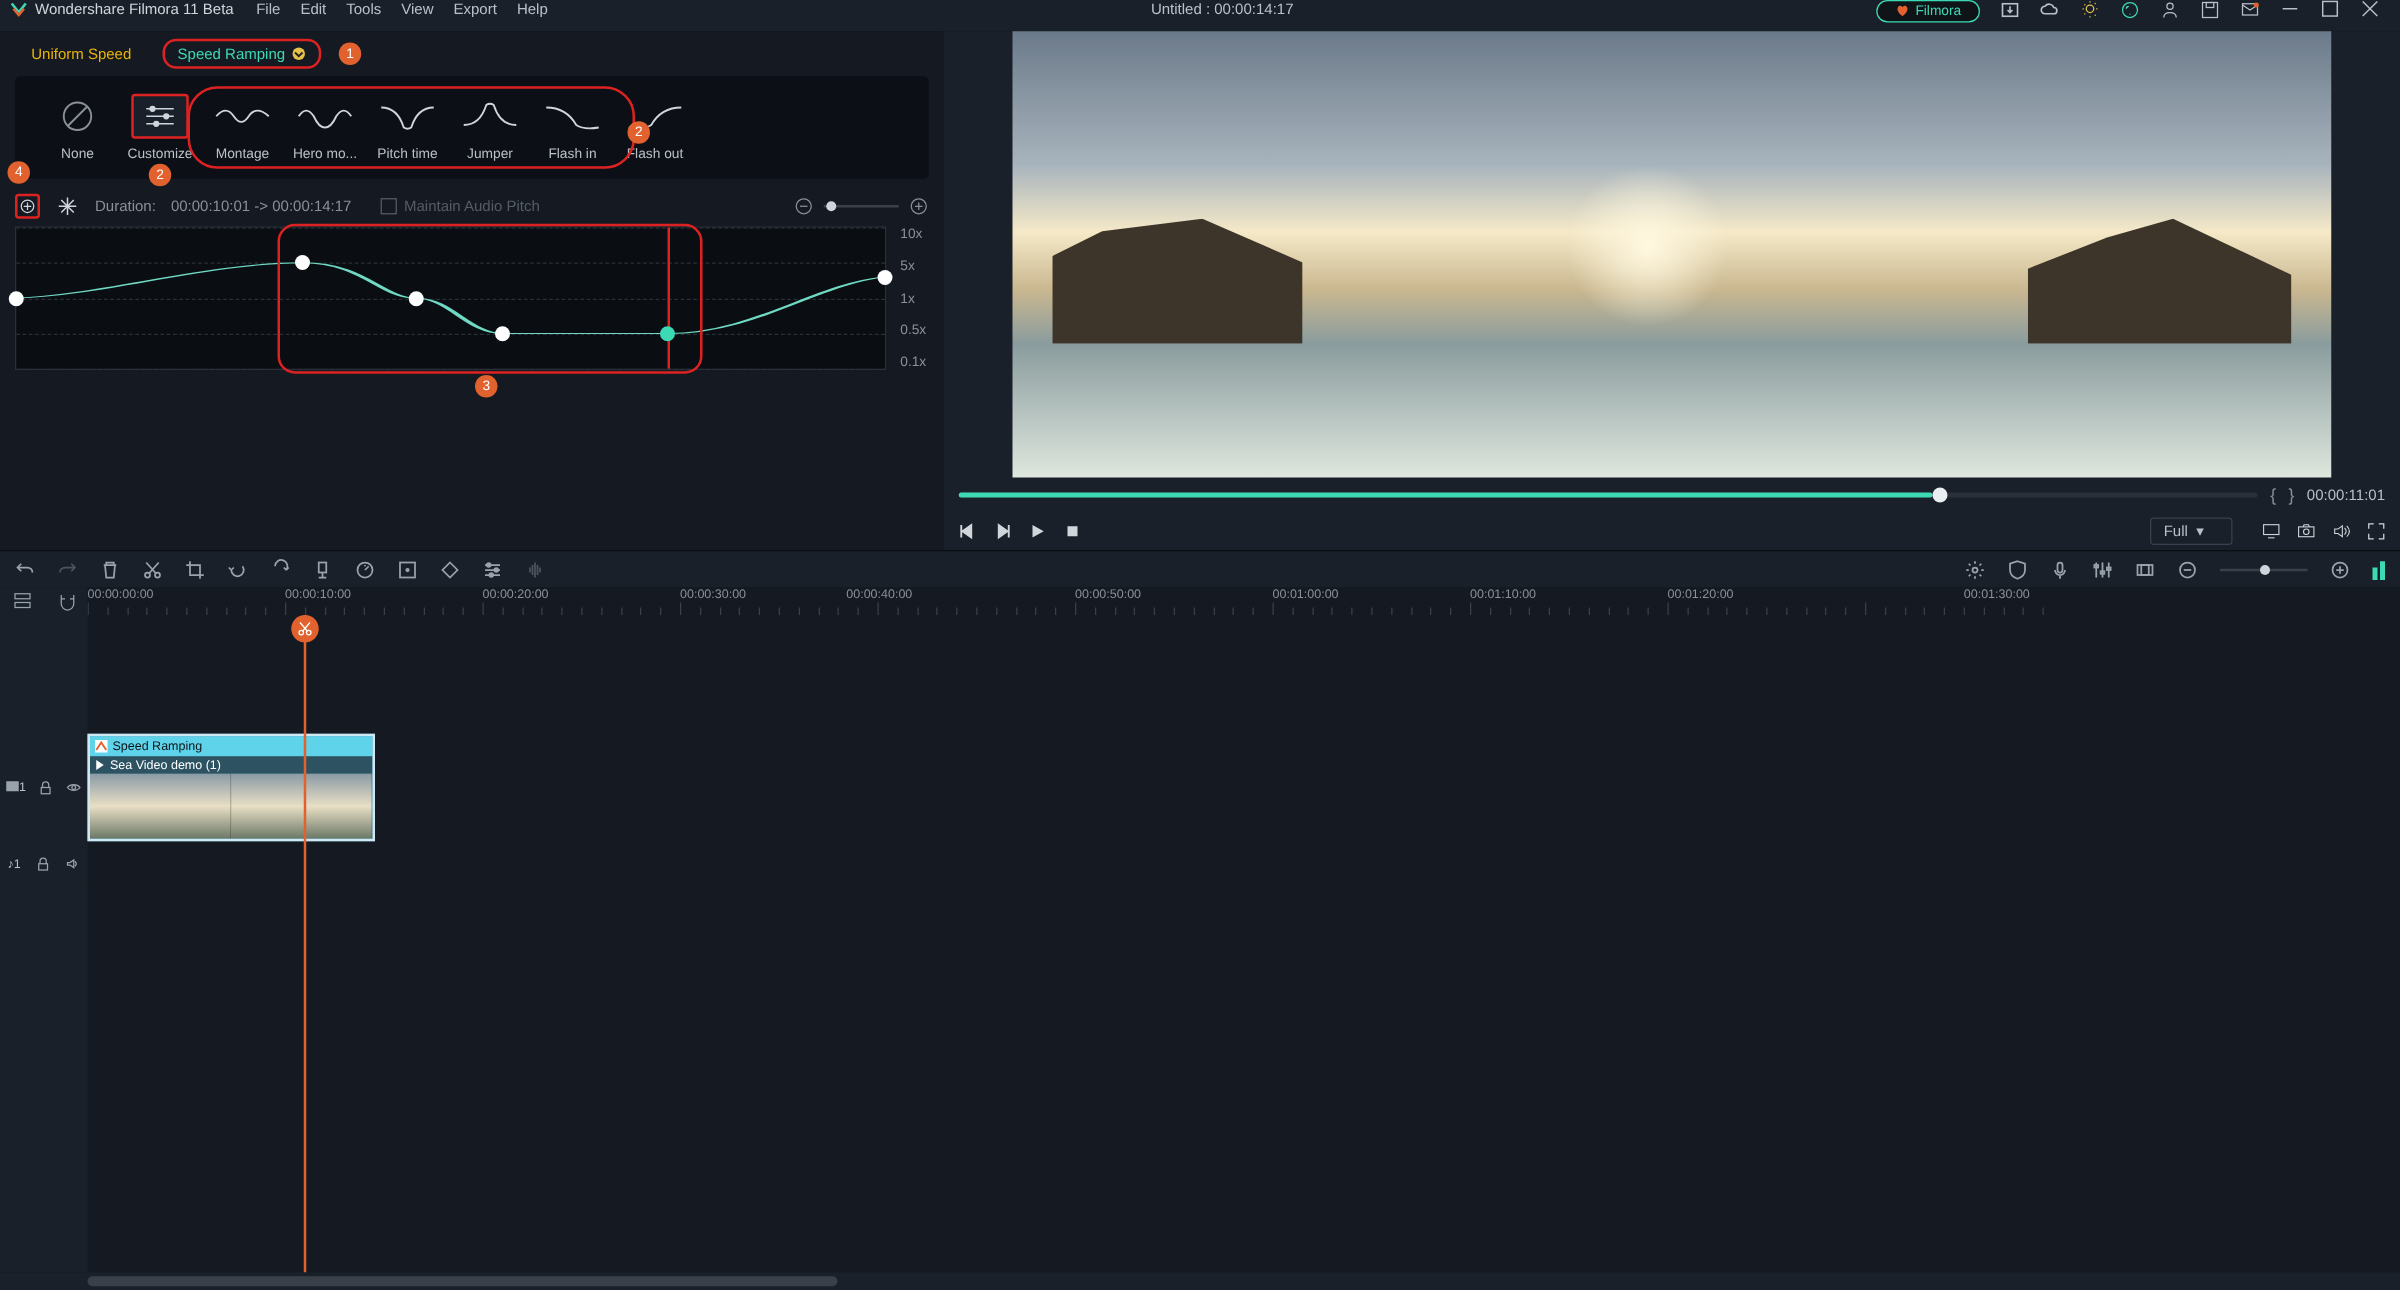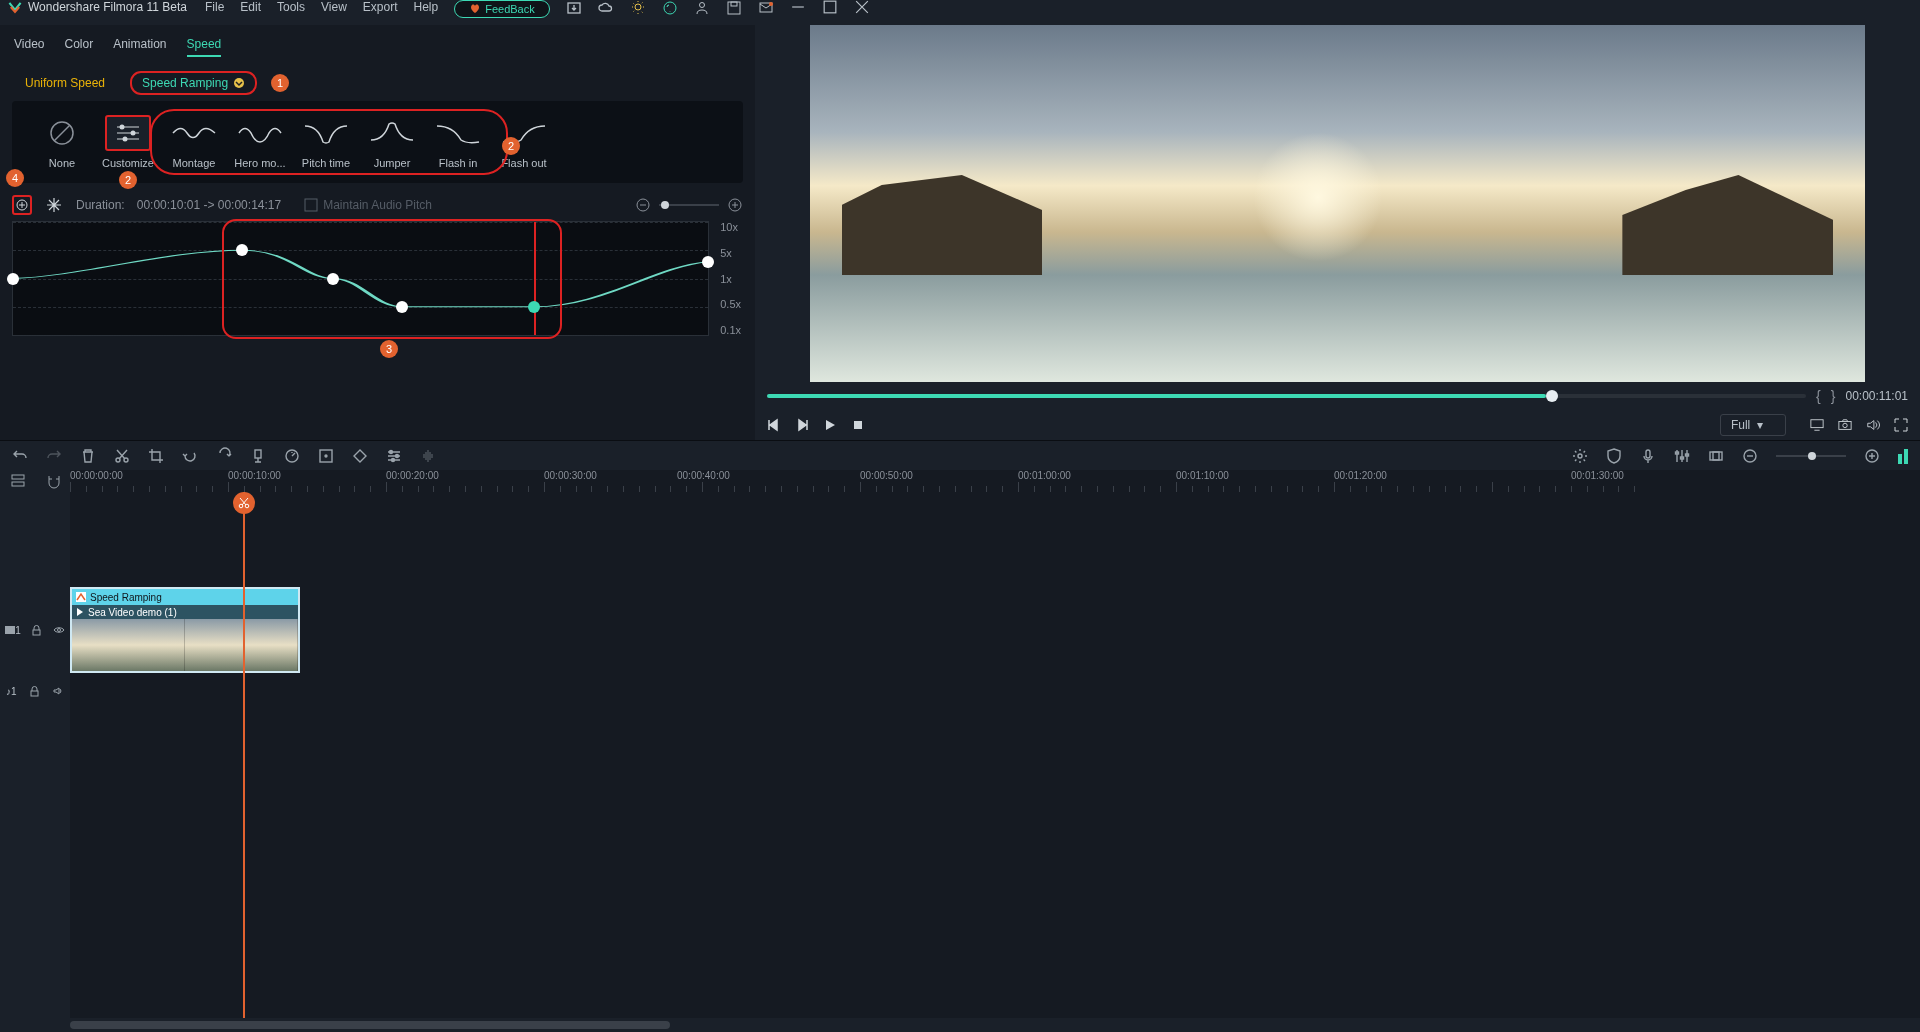--- a/index.html
+++ b/index.html
@@ -101,25 +101,26 @@
       <path d="M2 4 L10 14 L18 4" fill="none" stroke="#3dd9b4" stroke-width="3"></path>
       <path d="M4 10 L10 17 L16 10" fill="none" stroke="#e2622f" stroke-width="3"></path>
     </svg>
   <div class="app-title">Wondershare Filmora 11 Beta</div>
   <div class="menu-item">File</div>
   <div class="menu-item">Edit</div>
   <div class="menu-item">Tools</div>
   <div class="menu-item">View</div>
   <div class="menu-item">Export</div>
   <div class="menu-item">Help</div>
+  <div class="tb-center">Untitled : 00:00:14:17</div>
   <div class="feedback-btn">
     <svg width="12" height="12">
         <path class="heart-ico" d="M6 10 C2 7 1 4 3 2 C4 1 6 2 6 3 C6 2 8 1 9 2 C11 4 10 7 6 10"></path>
       </svg>
-    <span>FeedBack</span>
+    <span>Filmora</span>
   </div>
   <svg class="tb-icon" viewBox="0 0 16 16">
       <rect x="2" y="3" width="12" height="10" fill="none" stroke-width="1.3"></rect>
       <path d="M8 5v5m-2-2l2 2 2-2" fill="none" stroke-width="1.3"></path>
     </svg>
   <svg class="tb-icon" viewBox="0 0 16 16">
       <path d="M4 11a3 3 0 010-6 4 4 0 017 1 2.5 2.5 0 010 5z" fill="none" stroke-width="1.3"></path>
     </svg>
   <svg class="tb-icon" viewBox="0 0 16 16" style="stroke:#e6c14a">
       <circle cx="8" cy="7" r="3" fill="none"></circle>
@@ -149,26 +150,20 @@
       <rect x="1" y="1" width="10" height="10" fill="none"></rect>
     </svg>
   <svg class="win-ctl" viewBox="0 0 12 12">
       <path d="M1 1l10 10M11 1L1 11"></path>
     </svg>
 </div>
 
 <div class="main-area">
 
   <div class="left-panel">
-    <div class="tab-row">
-      <div class="tab">Video</div>
-      <div class="tab">Color</div>
-      <div class="tab">Animation</div>
-      <div class="tab active">Speed</div>
-    </div>
     <div class="sub-row">
       <div class="pill">Uniform Speed</div>
       <div class="pill selected">
         <span>Speed Ramping</span>
         <svg width="12" height="12">
             <circle cx="6" cy="6" r="5" fill="#e6c14a"></circle>
             <path d="M3 5l3 3 3-3" stroke="#222" fill="none" stroke-width="1.5"></path>
           </svg>
       </div>
       <div class="badge-circle">1</div>

